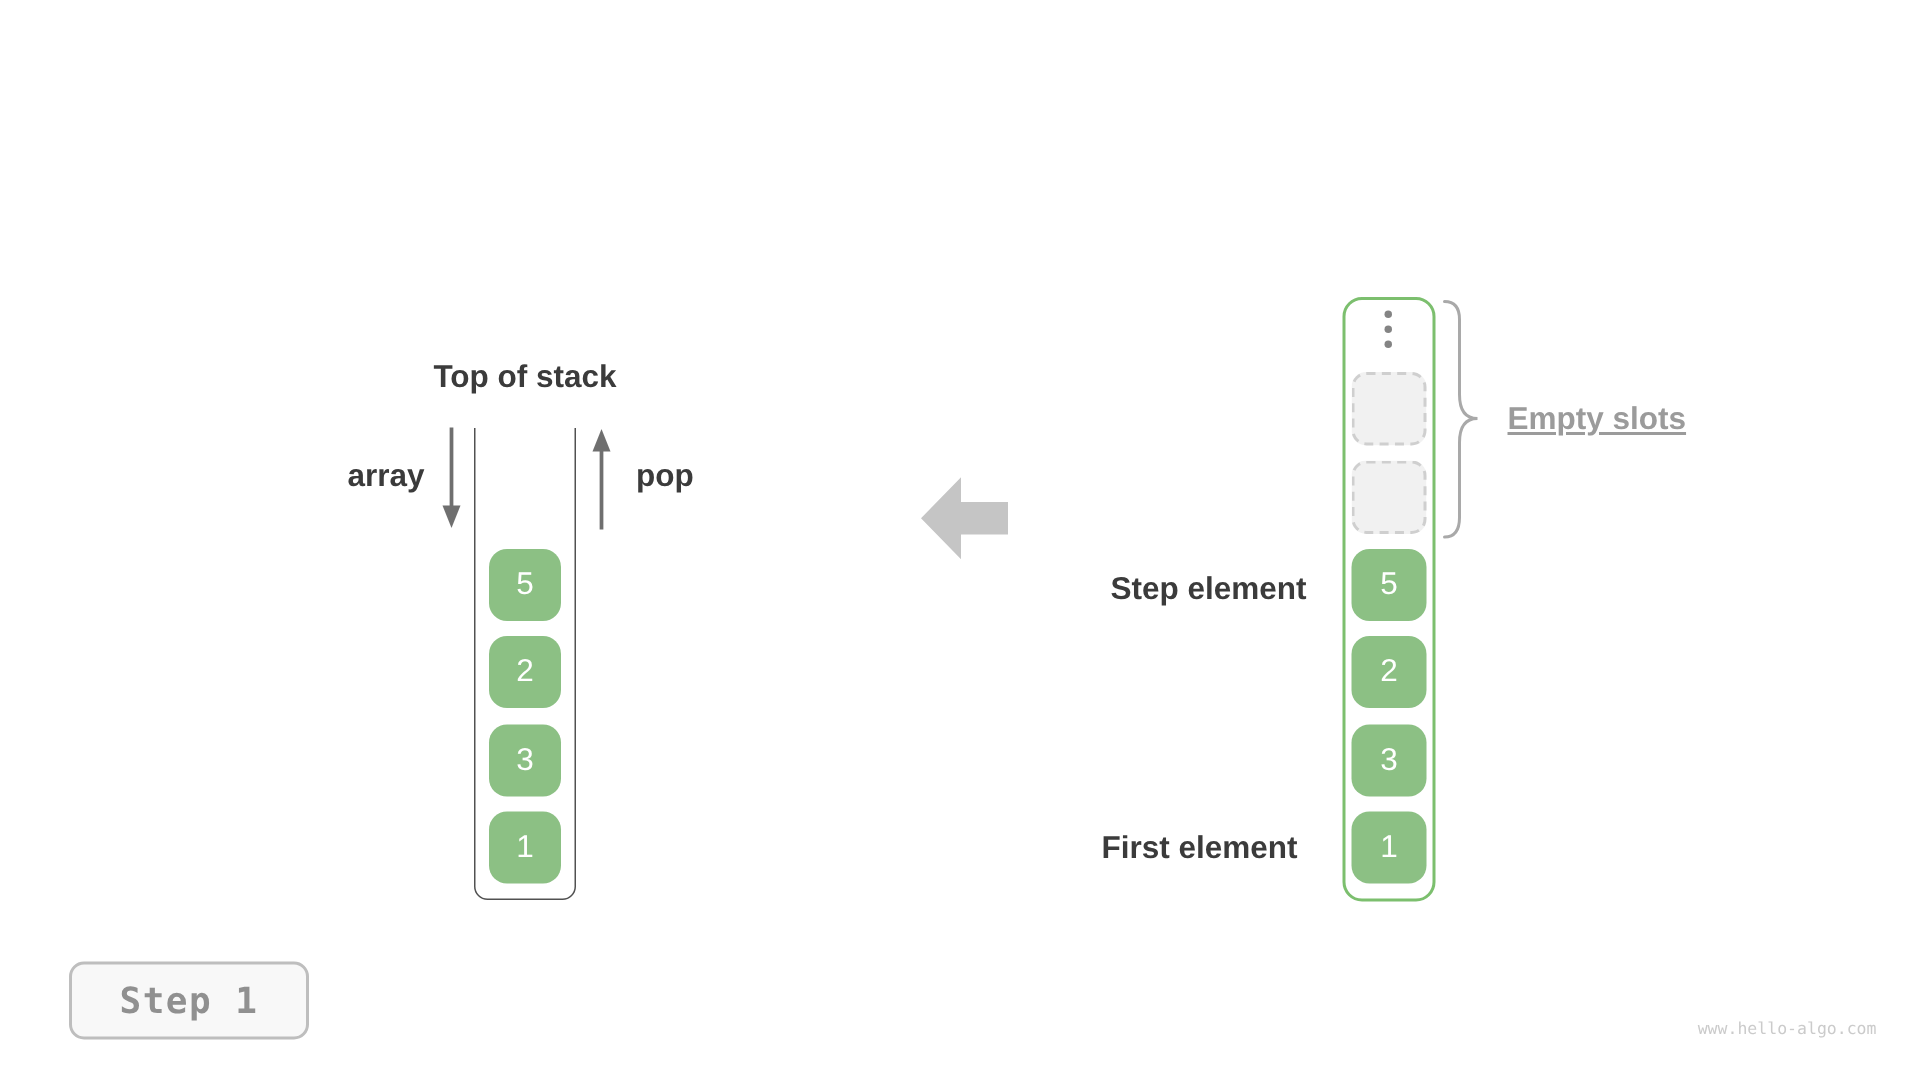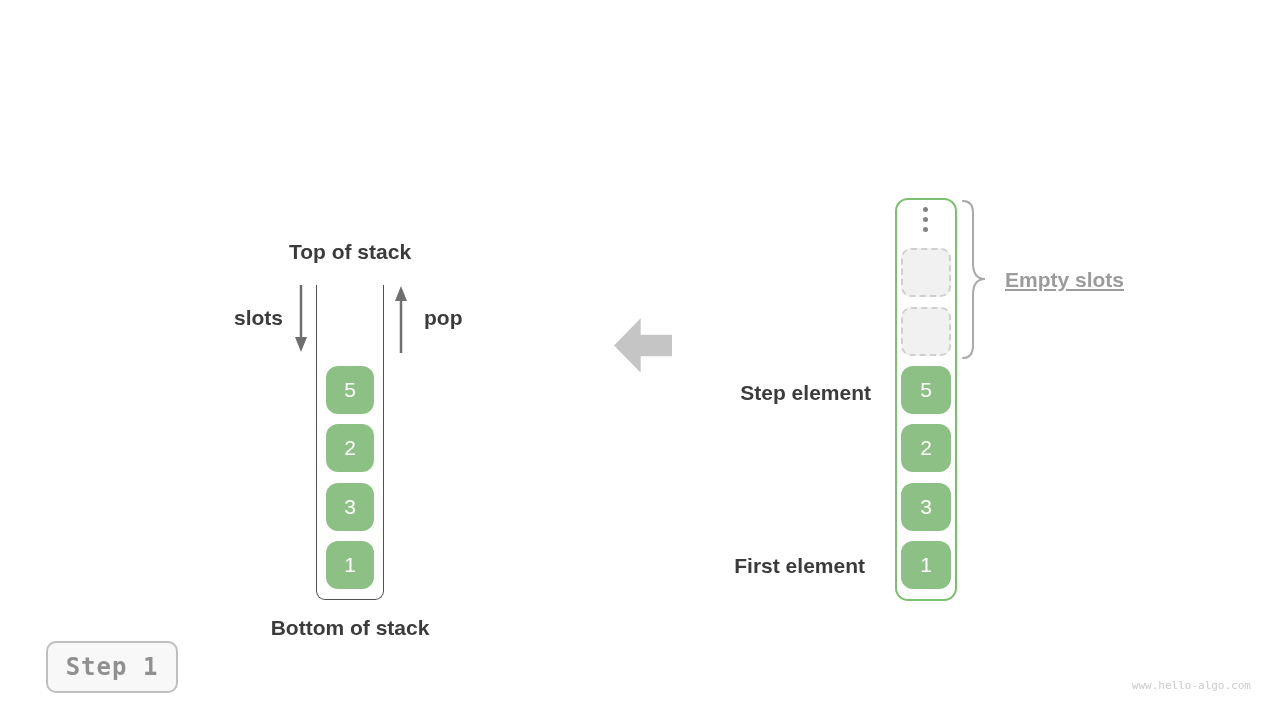--- a/index.html
+++ b/index.html
@@ -98,21 +98,21 @@
     height: 49px;
     background: #f1f1f1;
     border: 2px dashed #cfcfcf;
     border-radius: 10px;
   }
 
   .step-badge {
     position: absolute;
     left: 35px;
     top: 641px;
-    width: 132px;
+    width: 160px;
     height: 52px;
     border: 2px solid #bebebe;
     border-radius: 10px;
     background: #f8f8f8;
     display: flex;
     align-items: center;
     justify-content: center;
     font-family: "DejaVu Sans Mono", monospace;
     font-weight: bold;
     font-size: 24px;
@@ -137,34 +137,33 @@
 <div class="canvas">
 
   <div class="label bold center" style="left:230px; top:240px; width:218px;">Top of stack</div>
 
   <div class="stack-container"></div>
 
   <svg class="arrow-svg" style="left:282px; top:283px;" width="16" height="72" viewBox="0 0 16 72">
     <line x1="8" y1="2" x2="8" y2="56" stroke="#6f6f6f" stroke-width="2.5"></line>
     <polygon points="2,54 14,54 8,69" fill="#6f6f6f"></polygon>
   </svg>
-  <div class="label bold right" style="left:180px; top:306px; width:92px;">slots</div>
+  <div class="label bold right" style="left:180px; top:306px; width:92px;">array</div>
 
   <svg class="arrow-svg" style="left:382px; top:283px;" width="16" height="72" viewBox="0 0 16 72">
     <line x1="8" y1="70" x2="8" y2="16" stroke="#6f6f6f" stroke-width="2.5"></line>
     <polygon points="2,18 14,18 8,3" fill="#6f6f6f"></polygon>
   </svg>
   <div class="label bold" style="left:413px; top:306px; width:80px;">pop</div>
 
   <div class="box box-left" style="top:366px;">5</div>
   <div class="box box-left" style="top:424px;">2</div>
   <div class="box box-left" style="top:483px;">3</div>
   <div class="box box-left" style="top:541px;">1</div>
 
-  <div class="label bold center" style="left:230px; top:616px; width:218px;">Bottom of stack</div>
 
   <div class="big-arrow"></div>
 
   <div class="array-container"></div>
 
   <div class="dots">
     <span></span>
       <span></span>
       <span></span>
   </div>

